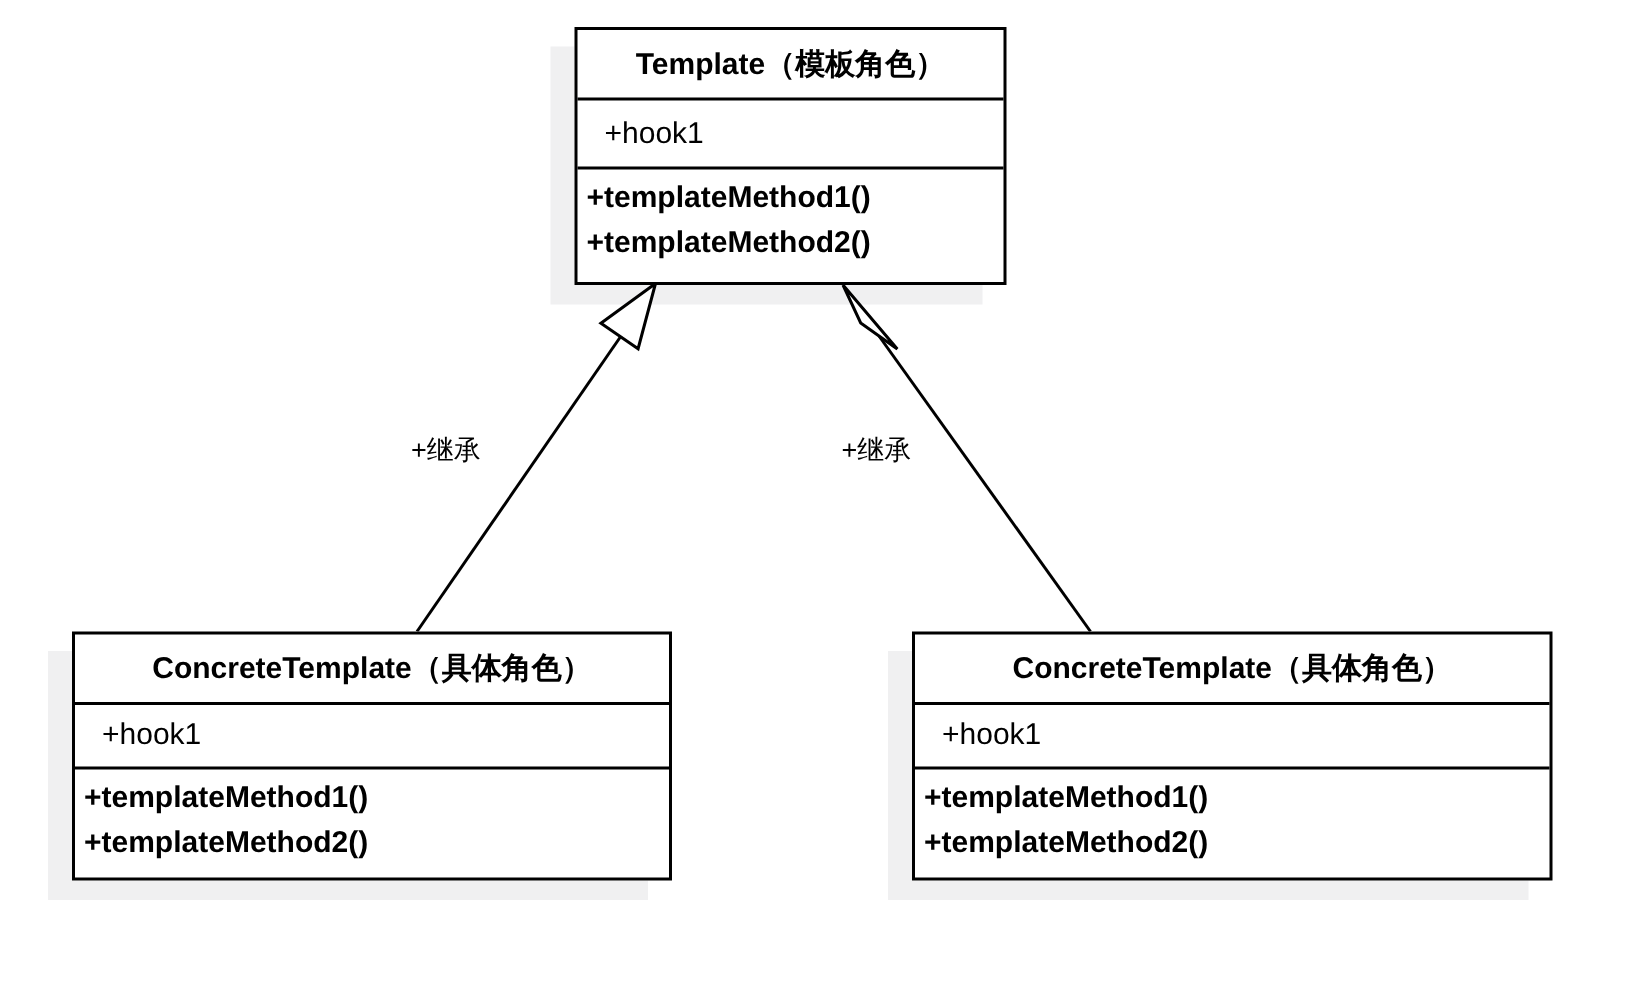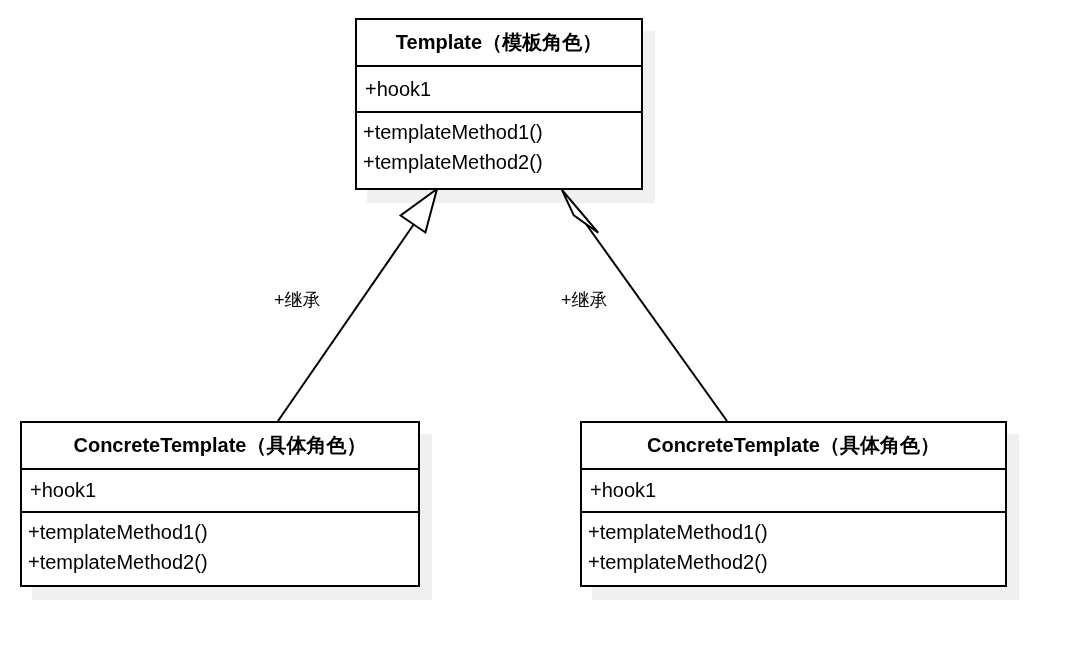--- a/index.html
+++ b/index.html
@@ -26,47 +26,49 @@
     width: 1086px;
     height: 670px;
   }
   .uml-class {
     position: absolute;
     box-sizing: border-box;
     background: #ffffff;
     border: 2px solid #000000;
     display: flex;
     flex-direction: column;
+    margin-left: 28px;
   }
   .uml-header {
     box-sizing: content-box;
     height: 45px;
     border-bottom: 2px solid #000000;
     display: flex;
     align-items: center;
     justify-content: center;
     font-size: 20px;
     font-weight: bold;
     white-space: nowrap;
   }
   .uml-attrs {
     box-sizing: content-box;
     border-bottom: 2px solid #000000;
     display: flex;
     align-items: center;
-    padding-left: 8px;
+    padding-left: 18px;
     font-size: 20px;
     white-space: nowrap;
   }
   .uml-methods {
     flex: 1;
     padding: 4px 0 0 6px;
     font-size: 20px;
     line-height: 30px;
     white-space: nowrap;
+    font-weight: bold;
   }
   .box-template    { left: 355px; top: 18px;  width: 288px; height: 172px; }
   .box-template .uml-attrs { height: 44px; }
   .box-concrete-left  { left: 20px;  top: 421px; width: 400px; height: 166px; }
   .box-concrete-right { left: 580px; top: 421px; width: 427px; height: 166px; }
   .box-concrete-left .uml-attrs,
   .box-concrete-right .uml-attrs { height: 41px; }
 
   .shadow-template       { left: 367px; top: 31px;  width: 288px; height: 172px; }
   .shadow-concrete-left  { left: 32px;  top: 434px; width: 400px; height: 166px; }

